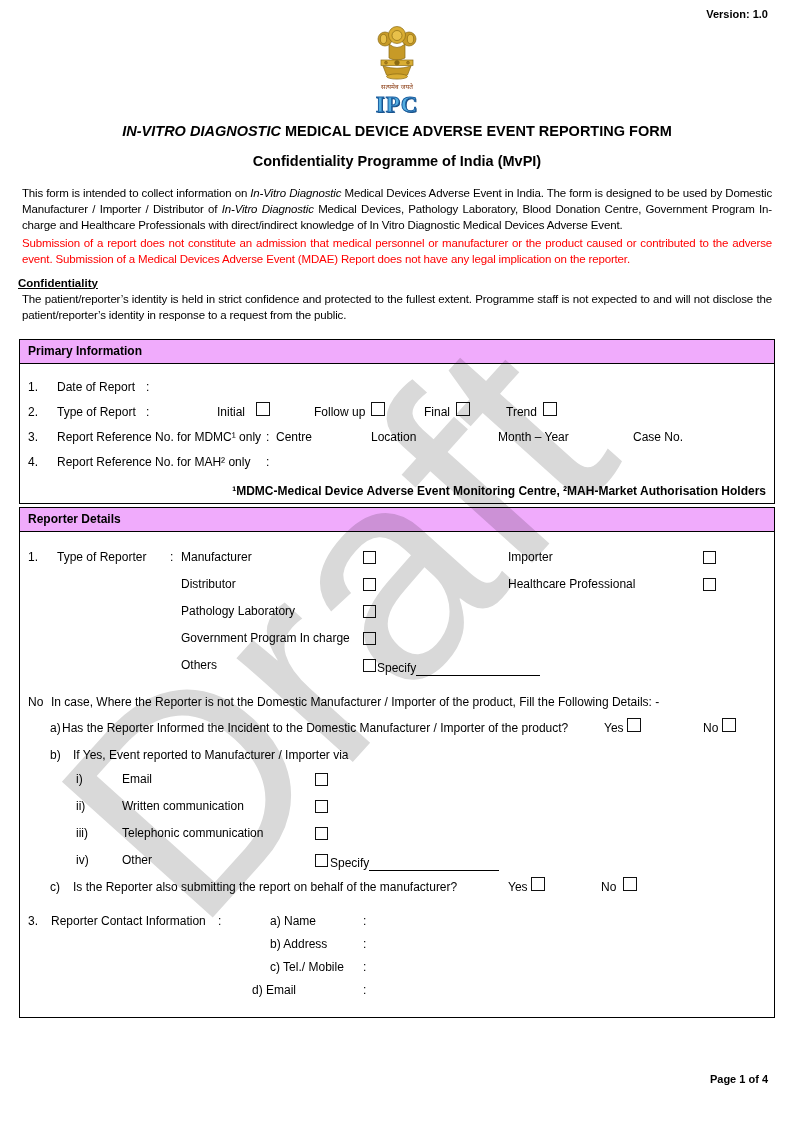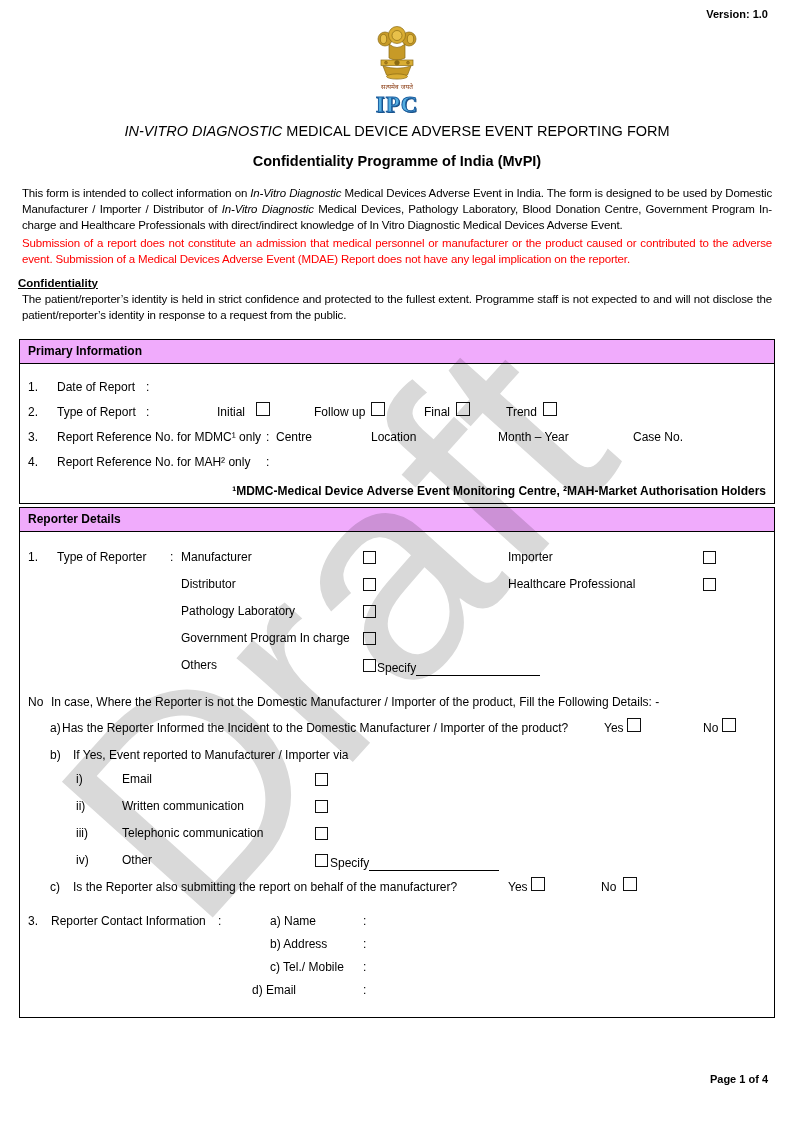--- a/index.html
+++ b/index.html
@@ -3,21 +3,21 @@
 <meta charset="utf-8">
 <style>
   html,body{margin:0;padding:0;background:#ffffff;}
   .page{position:relative;width:794px;height:1123px;background:#fff;overflow:hidden;
         font-family:"Liberation Sans",sans-serif;font-size:12px;color:#000;}
   .version{position:absolute;top:8px;right:26px;font-size:11px;font-weight:600;}
   .emblem-wrap{display:flex;flex-direction:column;align-items:center;padding-top:24px;line-height:1;}
   .motto{font-size:6.5px;color:#8a3a10;margin-top:2px;font-family:"DejaVu Sans",sans-serif;}
   .ipc{font-family:"Liberation Serif",serif;font-size:23px;font-weight:bold;color:#54aee0;
        -webkit-text-stroke:1px #1c5fa0;text-shadow:1px 1px 0 #16487a;letter-spacing:1px;margin-top:2px;}
-  .title{text-align:center;font-weight:normal;font-size:14.5px;margin-top:7px;}
+  .title{text-align:center;font-weight:bold;font-size:14.5px;margin-top:7px;}
   .it{font-style:italic;}
   .subtitle{text-align:center;font-weight:bold;font-size:14.5px;margin-top:14px;}
   .para{margin:2px 22px 0;text-align:justify;line-height:16px;font-size:11.5px;letter-spacing:-0.15px;}
   .intro{margin-top:16px;}
   .red{color:#ff0000;}
   .h-underline{font-weight:bold;text-decoration:underline;margin:12px 18px 0;font-size:11.5px;}
   .h-conf{margin-top:10px;}
   .section{margin:16px 19px 0;border:1.5px solid #000;}
   .section2{margin-top:3px;}
   .section-header{background:#f0abfc;border-bottom:1.5px solid #000;font-weight:bold;font-size:12px;padding:4px 8px 5px;}

